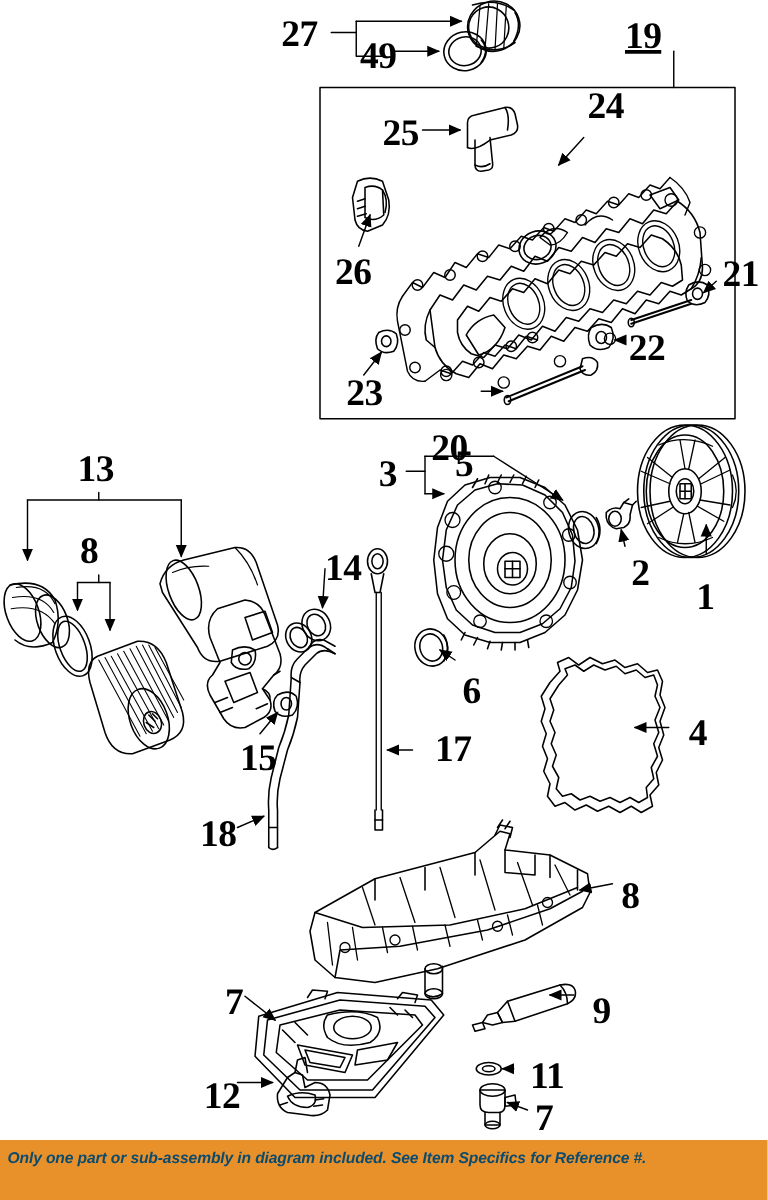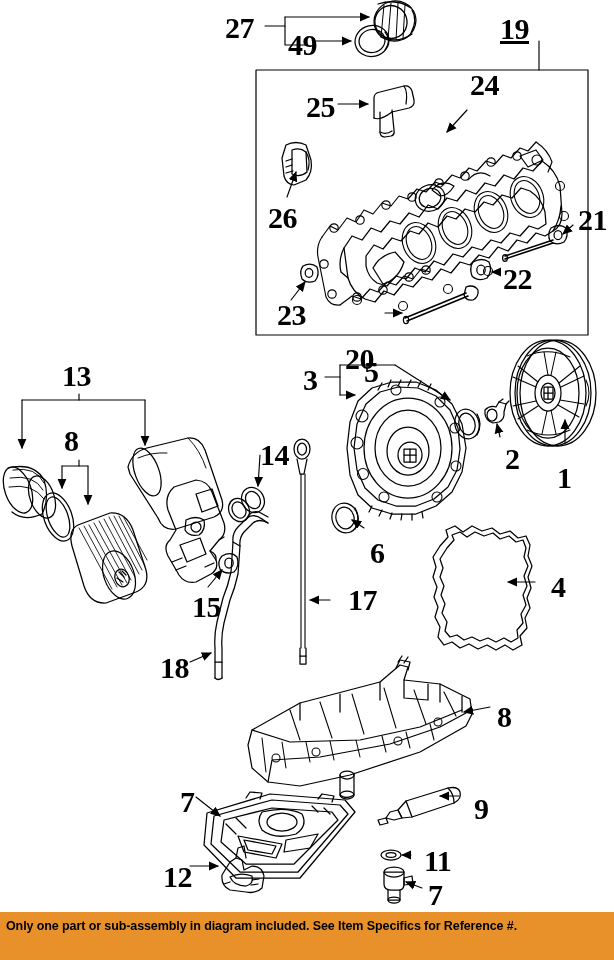--- a/index.html
+++ b/index.html
@@ -45,23 +45,24 @@
     height: 48px;
     background: #e8912a;
     box-sizing: border-box;
     padding: 5px 6px 0 6px;
   }
   .footer-line {
     font-family: "Liberation Sans", sans-serif;
     font-weight: bold;
     font-size: 12.5px;
     line-height: 19px;
-    color: #000000;
+    color: #0c4a6e;
     white-space: nowrap;
     letter-spacing: -0.1px;
+    font-style: italic;
   }
 </style>
 </head>
 <body>
 
 <div id="diagram-root">
 
   <svg id="parts-svg" viewBox="0 0 614 960" xmlns="http://www.w3.org/2000/svg">
     <defs>
       <marker id="ah" markerWidth="9" markerHeight="9" refX="8" refY="4.5" orient="auto">

